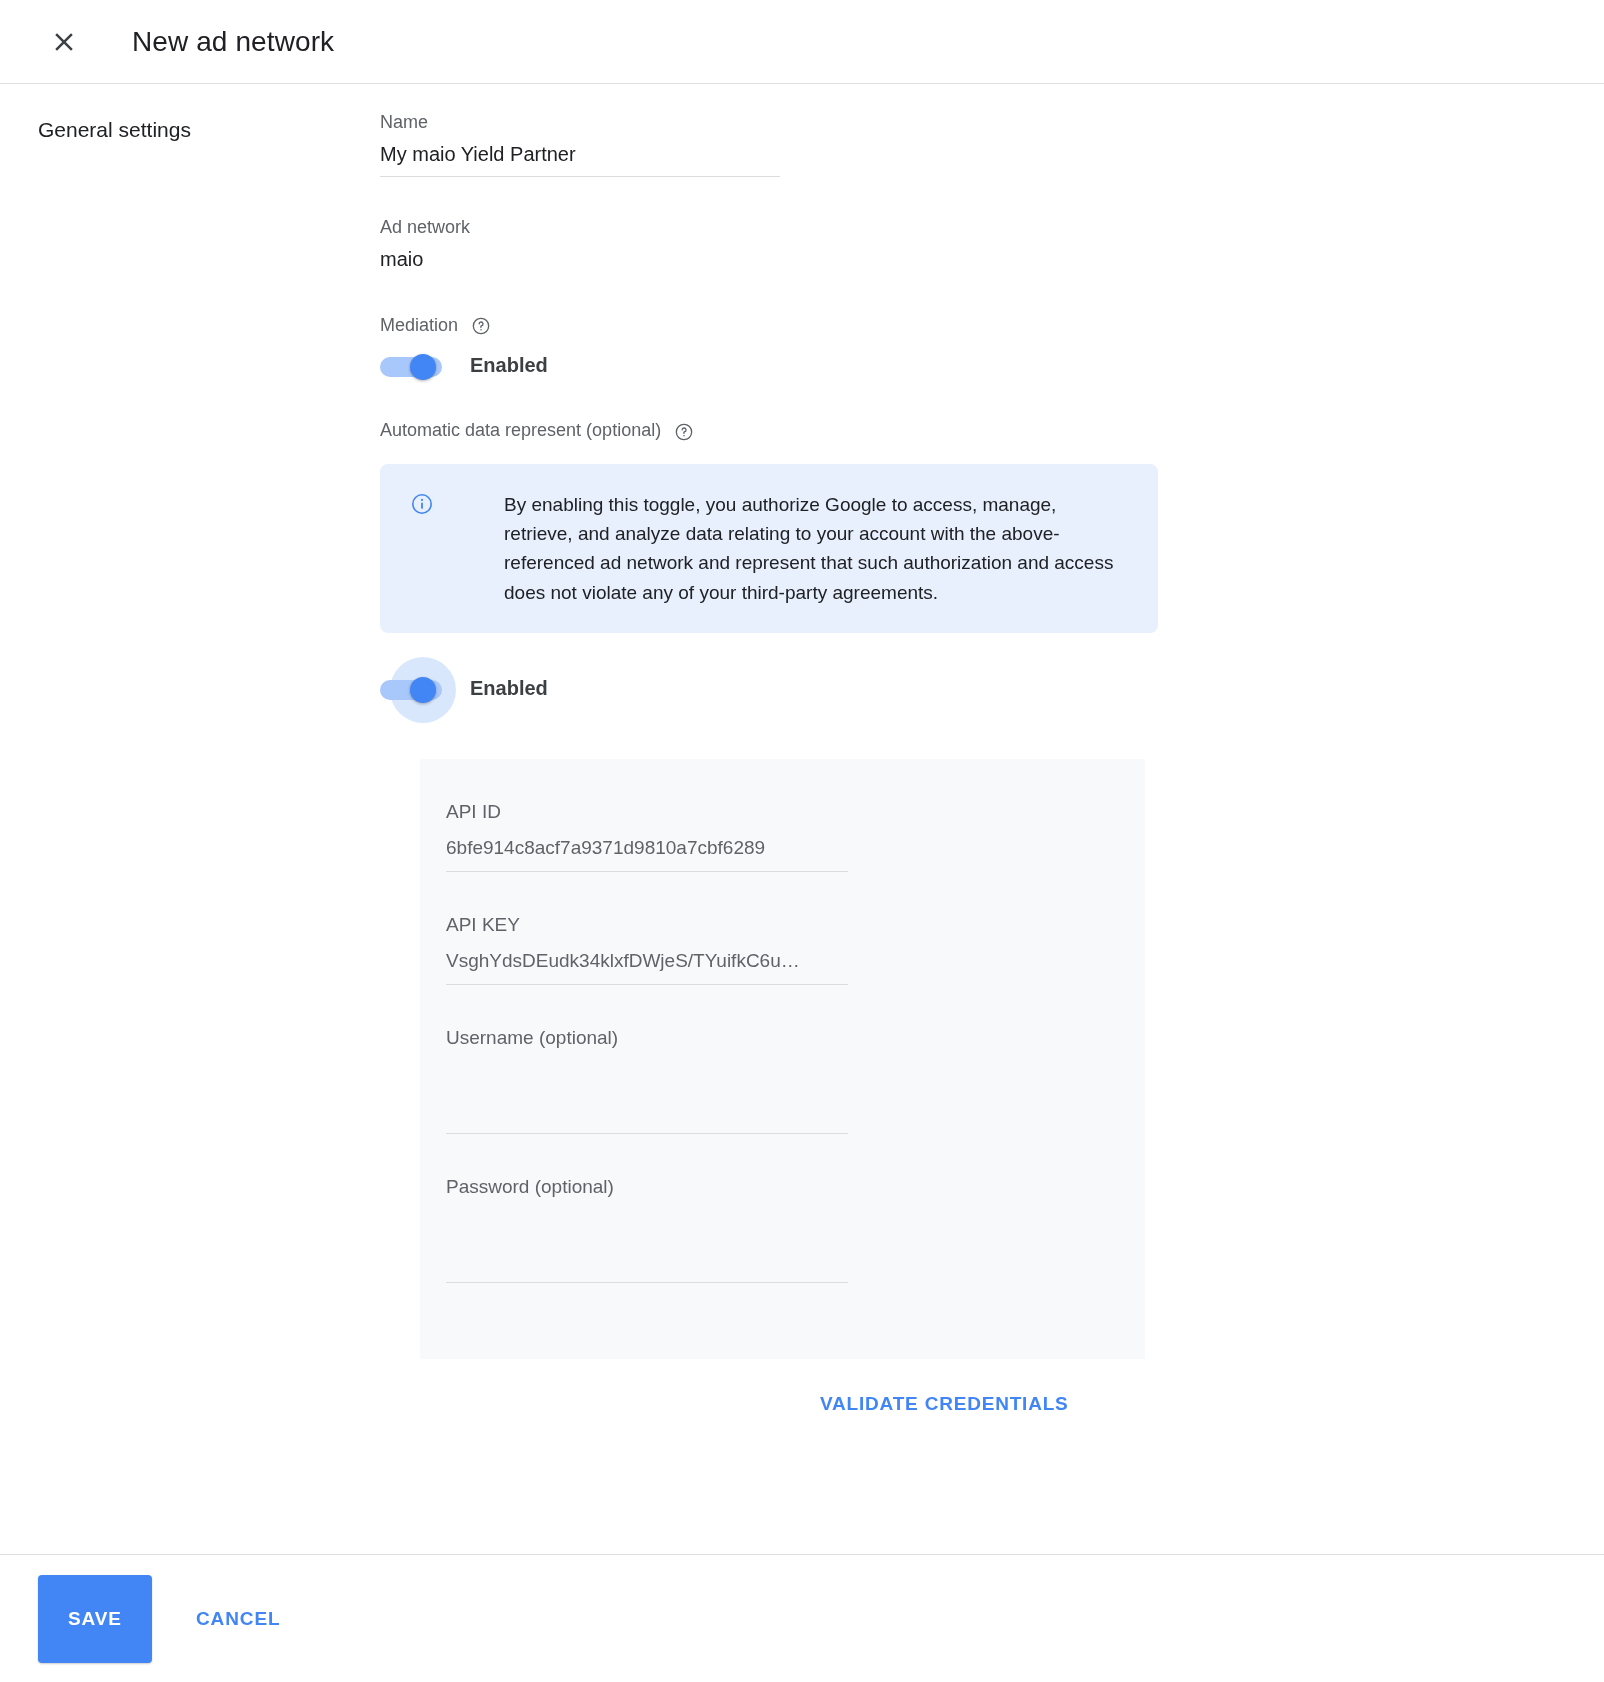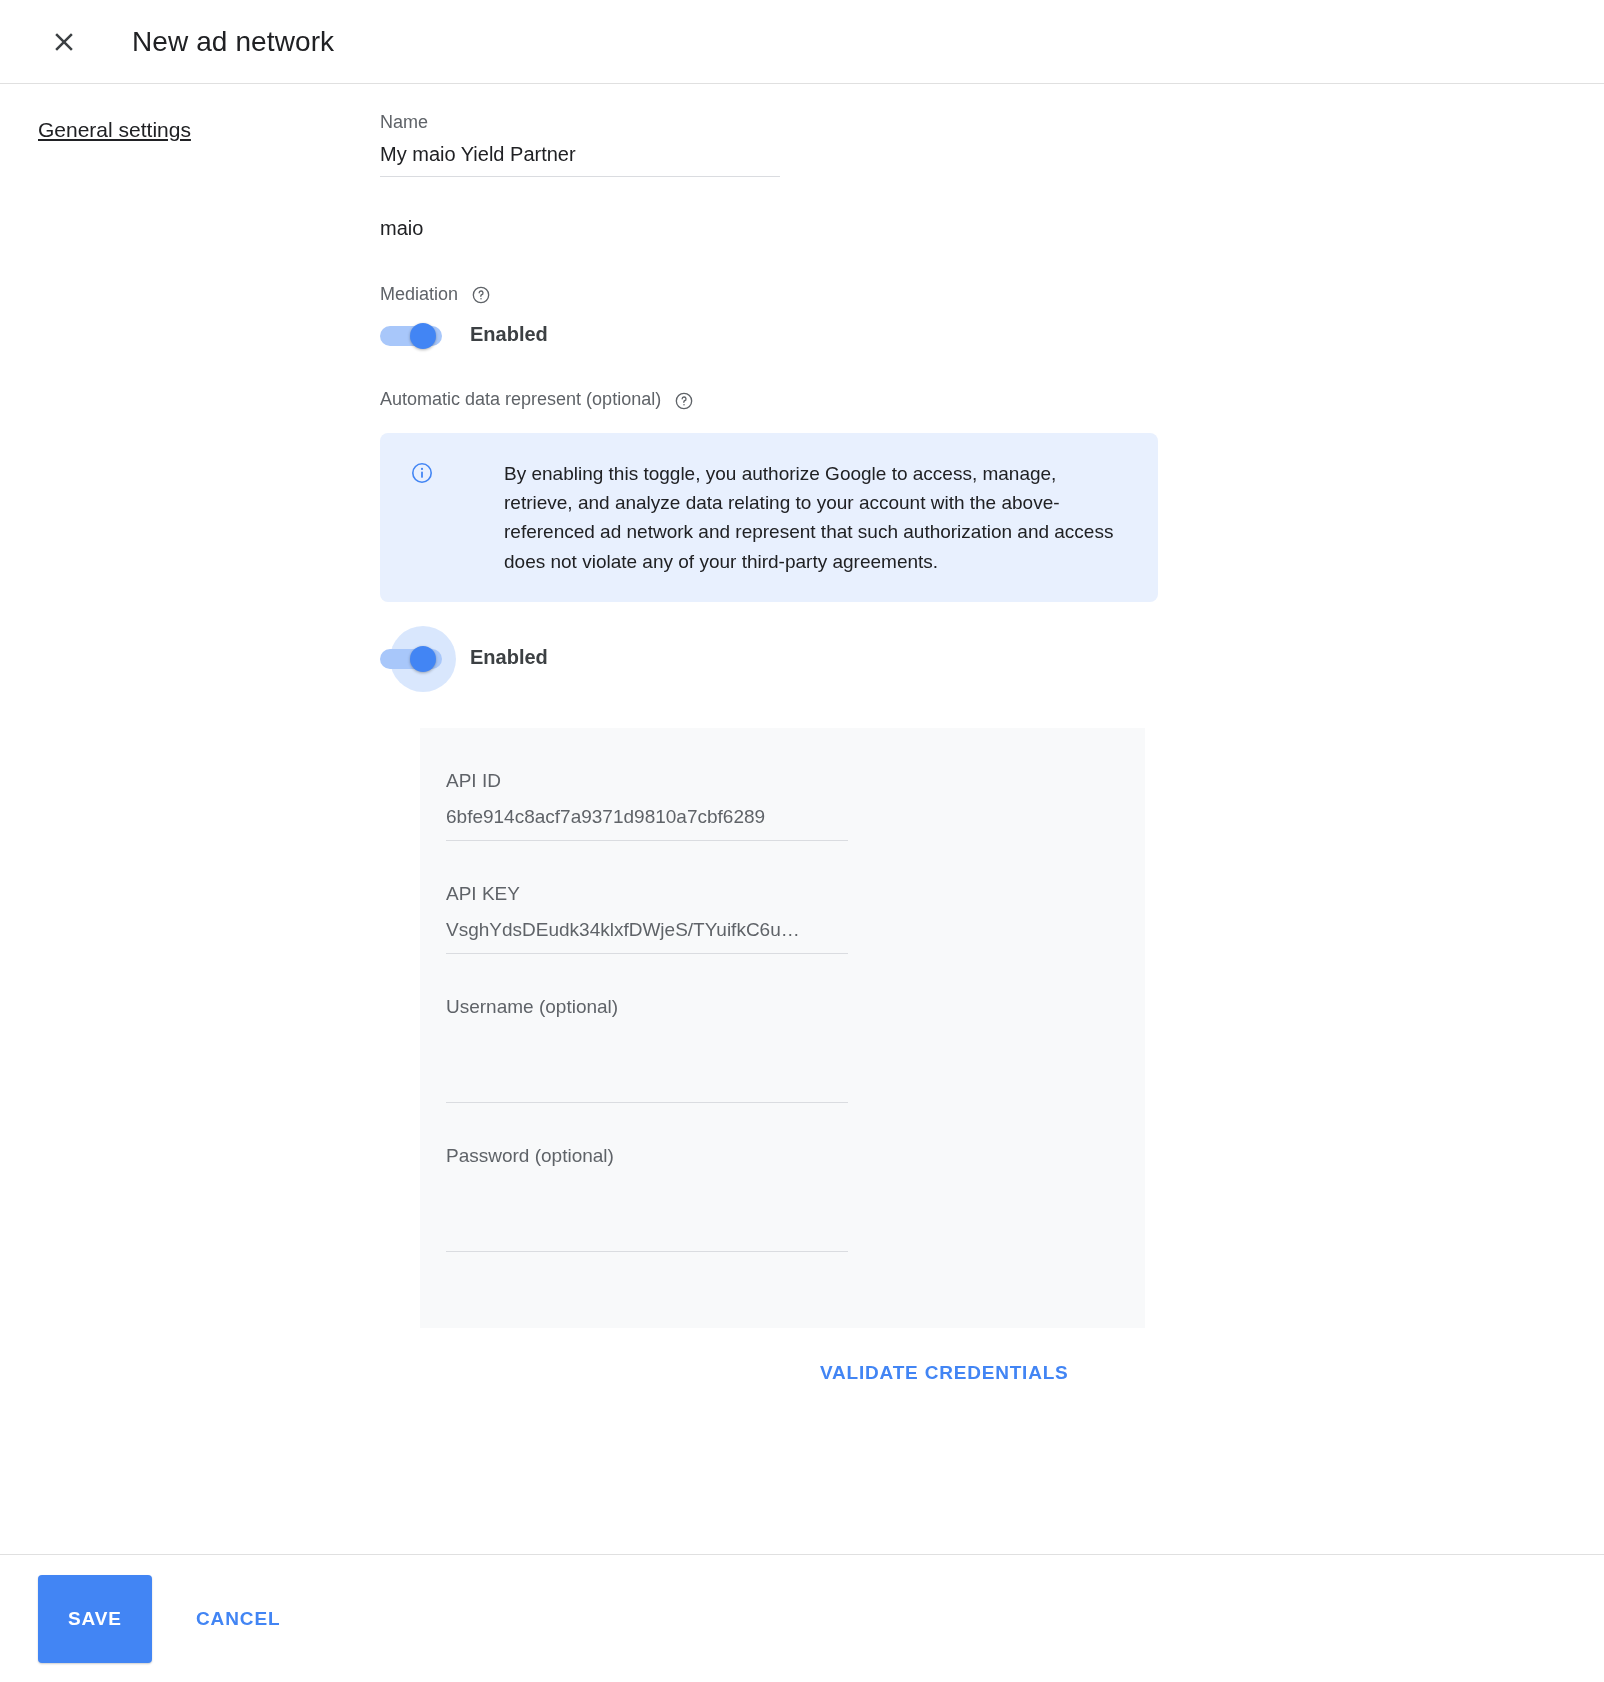--- a/index.html
+++ b/index.html
@@ -49,21 +49,20 @@
     height: 1366px;
     overflow: hidden;
   }
   .section-label {
     position: absolute;
     left: 38px;
     top: 34px;
     font-size: 21px;
     color: #202124;
     font-weight: 400;
-    text-decoration: underline;
   }
   .form-col {
     position: absolute;
     left: 380px;
     top: 28px;
     width: 1000px;
   }
 
   .field-label {
     font-size: 18px;
@@ -263,20 +262,21 @@
   <div class="form-col">
 
     
     <div class="field-block">
       <div class="field-label">Name</div>
       <input class="text-input" type="text" value="My maio Yield Partner" style="">
     </div>
 
     
     <div class="field-block">
+      <div class="field-label">Ad network</div>
       <div class="static-value">maio</div>
     </div>
 
     
     <div class="field-block">
       <div class="field-label">
         <span>Mediation</span>
         <span class="help-icon">
           <svg width="20" height="20" viewBox="0 0 24 24">
             <circle cx="12" cy="12" r="9.2" fill="none" stroke="#5f6368" stroke-width="1.6"></circle>

